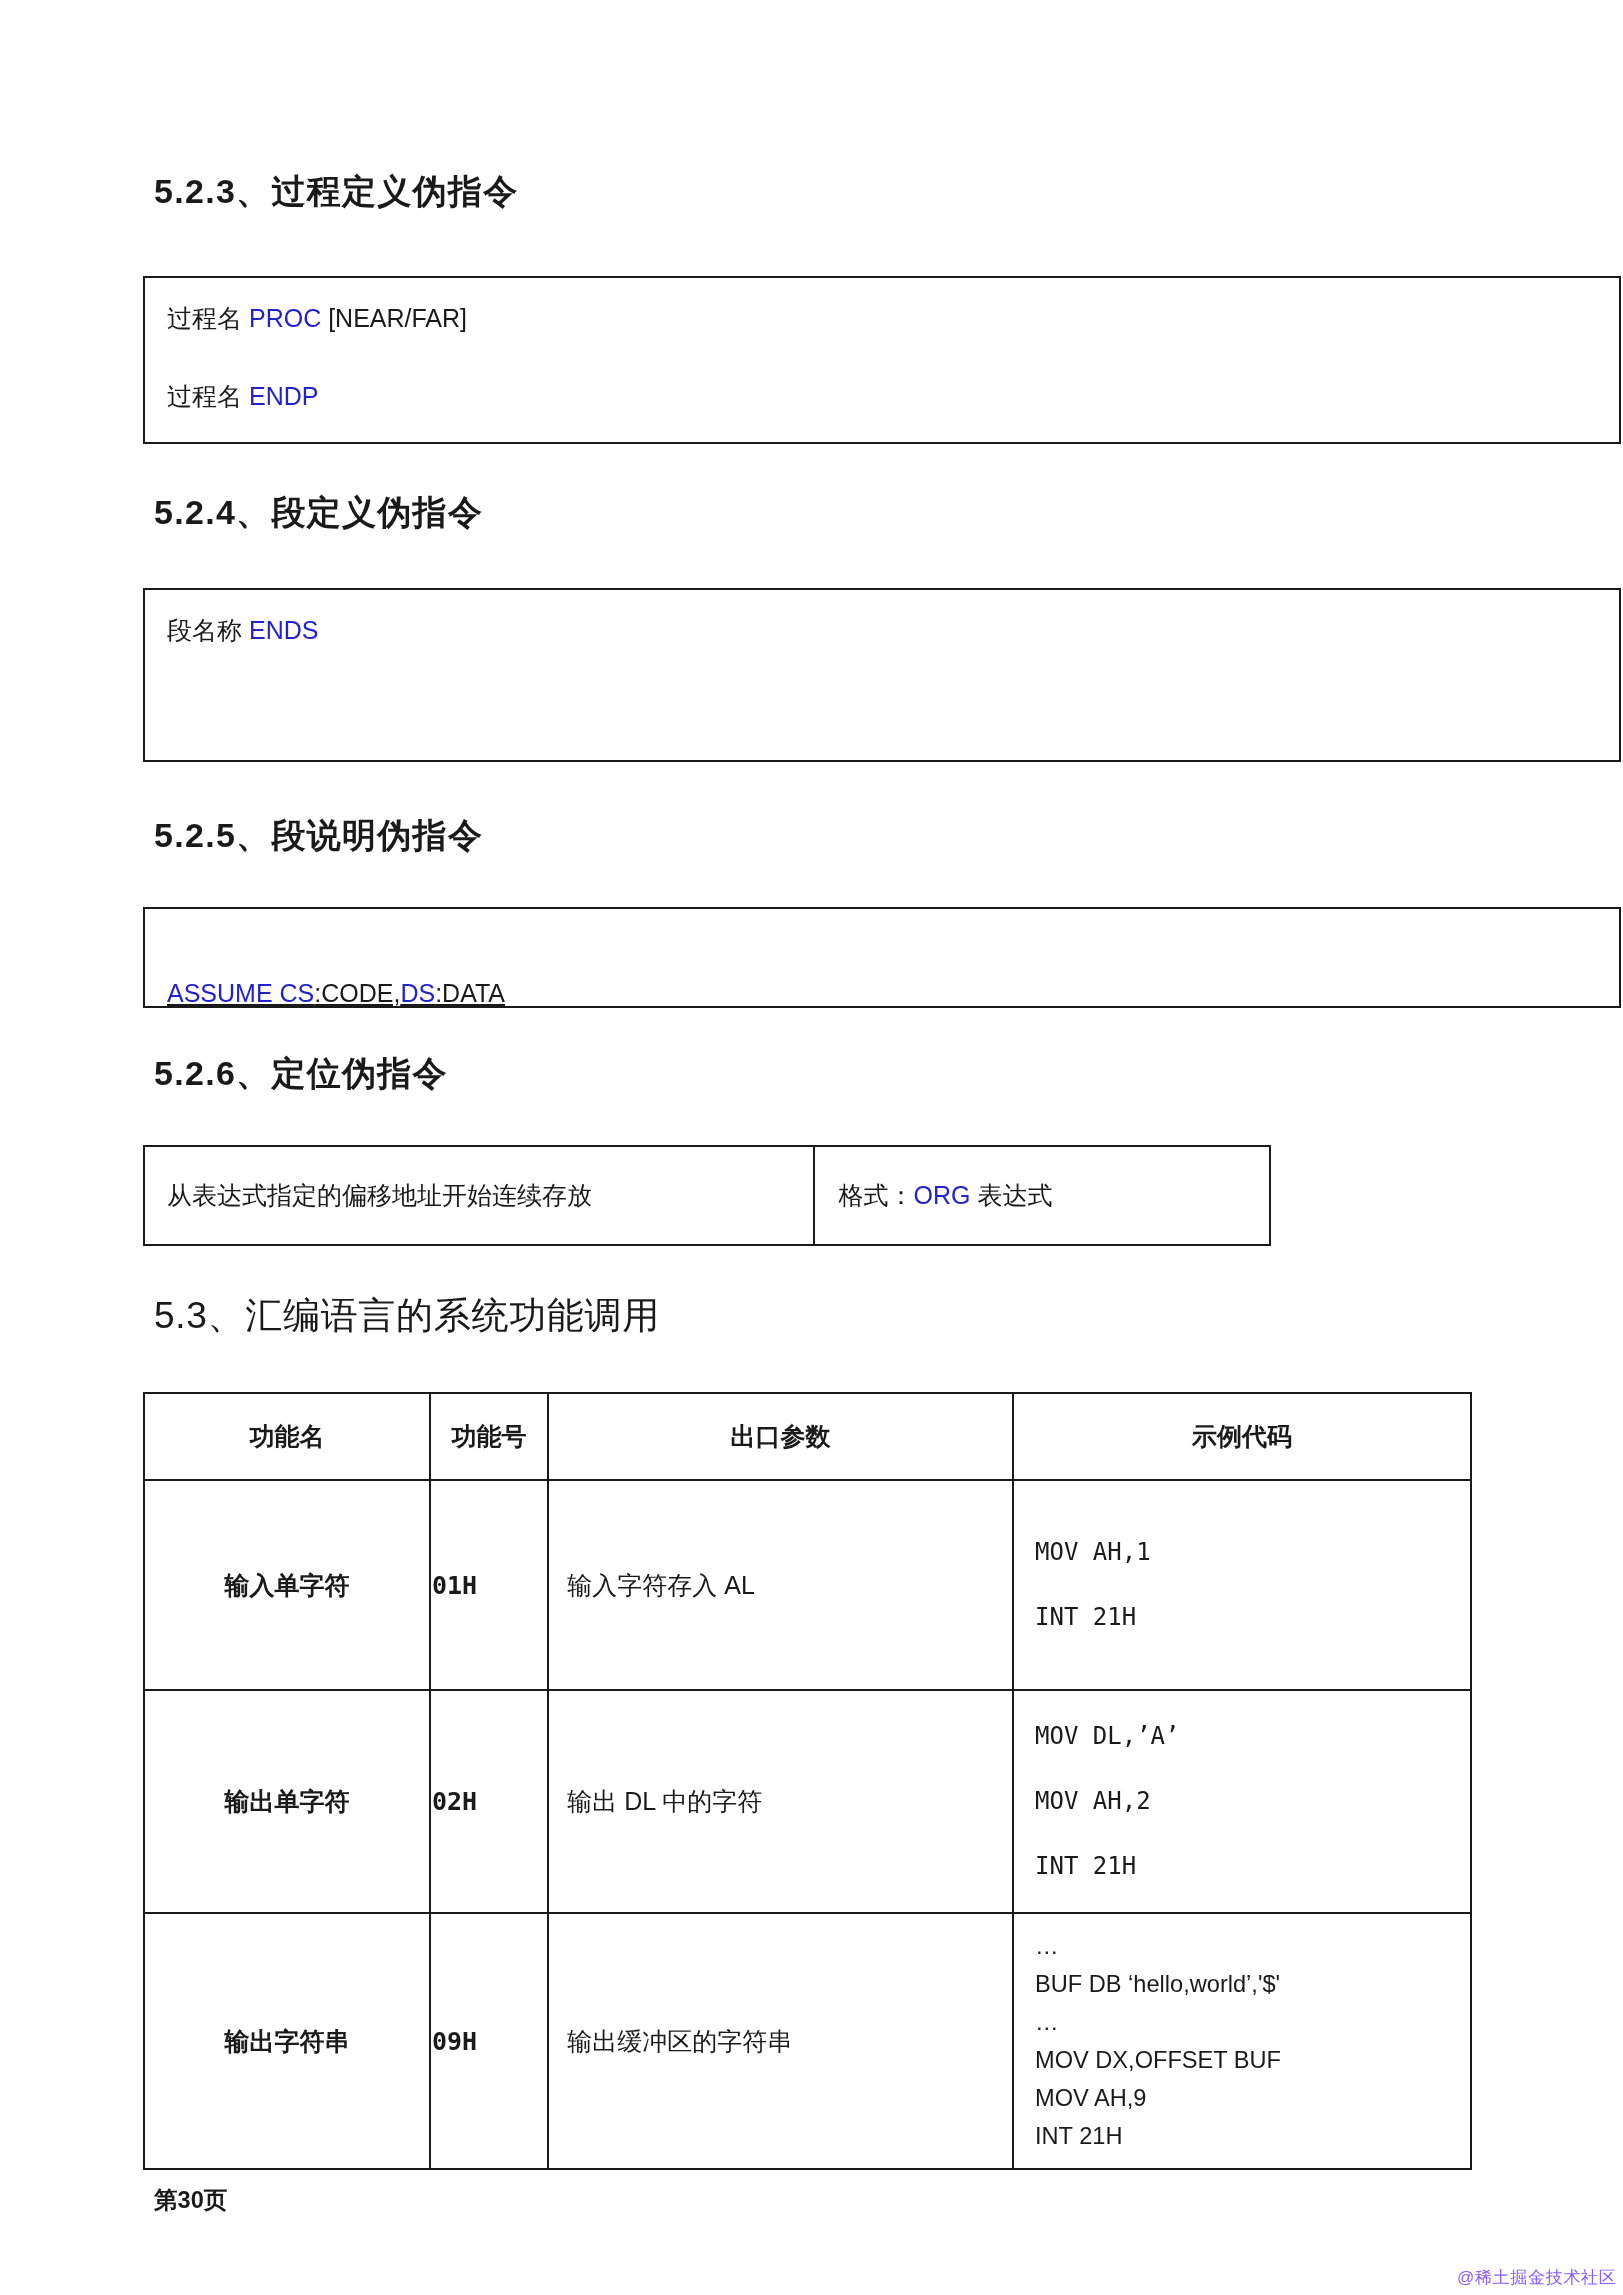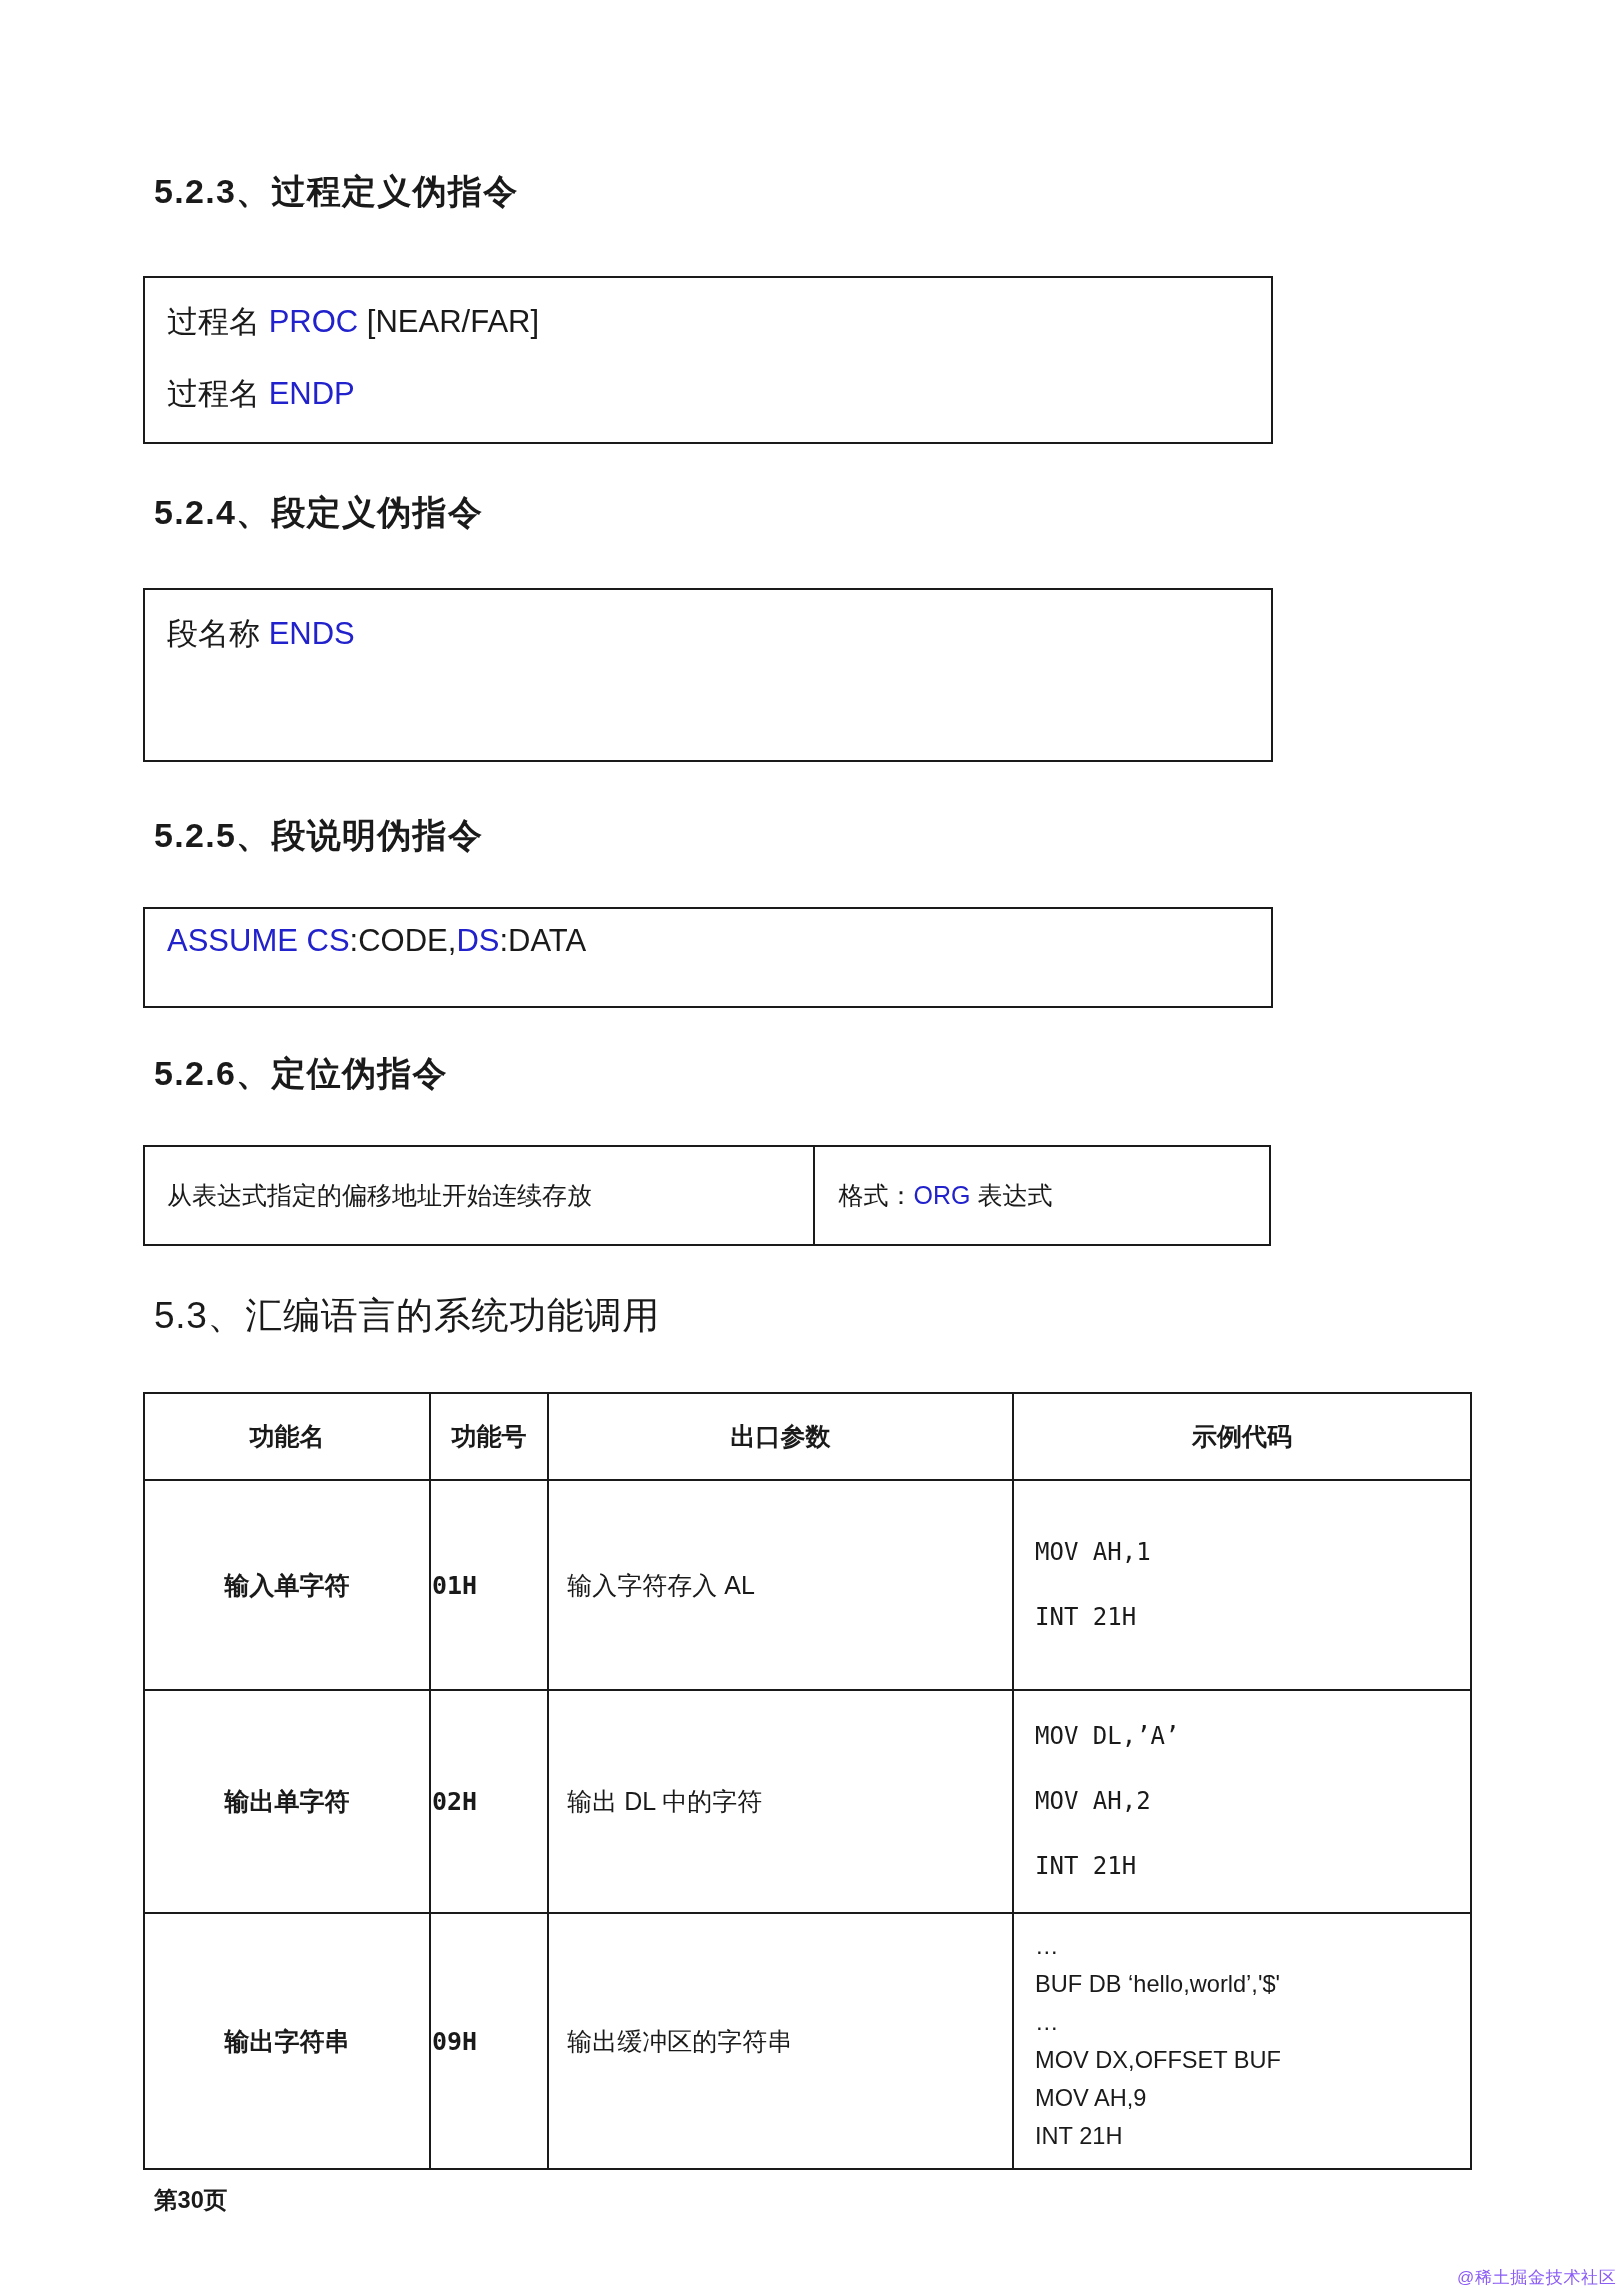--- a/index.html
+++ b/index.html
@@ -3,26 +3,26 @@
 <meta charset="utf-8">
 <style>
   html,body{margin:0;padding:0;background:#ffffff;}
   .page{
     position:relative;width:1623px;height:2295px;background:#ffffff;
     font-family:"Liberation Sans","DejaVu Sans",sans-serif;color:#1a1a1a;overflow:hidden;
   }
   .h{position:absolute;left:154px;margin:0;font-weight:700;font-size:34px;line-height:1;white-space:nowrap;letter-spacing:1.3px;}
   .h2{font-weight:400;font-size:37px;letter-spacing:0.7px;}
   .box{
-    position:absolute;left:143px;width:1130px;box-sizing:border-box;
+    position:absolute;left:143px;width:1478px;box-sizing:border-box;
     border:2px solid #1a1a1a;background:#ffffff;
     display:flex;flex-direction:column;justify-content:space-between;
-    padding:27.5px 26px 33px 22px;font-size:31px;line-height:1;
+    padding:27.5px 26px 33px 22px;font-size:25px;line-height:1;
   }
-  .box.single{justify-content:flex-start;padding-top:16px;padding-bottom:0;}
+  .box.single{justify-content:flex-end;padding-top:16px;padding-bottom:0;text-decoration:underline;}
   .splitbox{
     position:absolute;left:143px;width:1128px;box-sizing:border-box;
     border:2px solid #1a1a1a;background:#ffffff;display:flex;flex-direction:row;
     font-size:25px;line-height:1;
   }
   .splitbox .cell{display:flex;align-items:center;box-sizing:border-box;}
   .splitbox .cell.left{width:670px;border-right:2px solid #1a1a1a;padding-left:22px;}
   .splitbox .cell.right{flex:1;padding-left:23.6px;}
   .kw{color:#2222cd;}
   .line{white-space:nowrap;}

